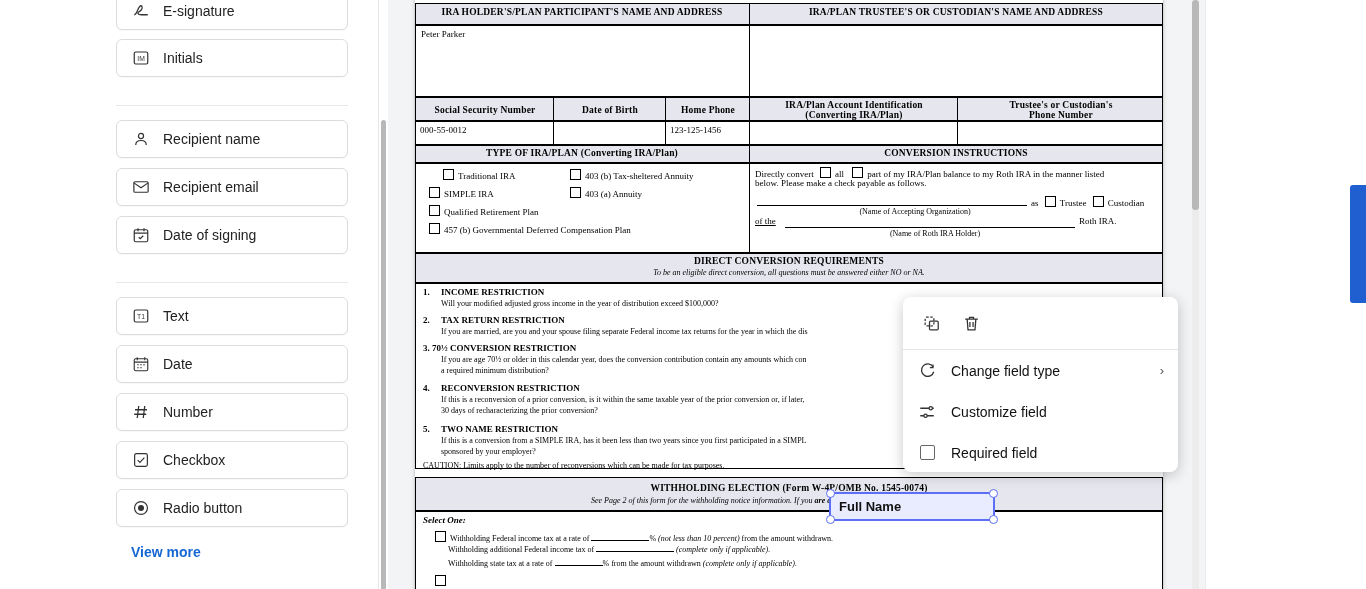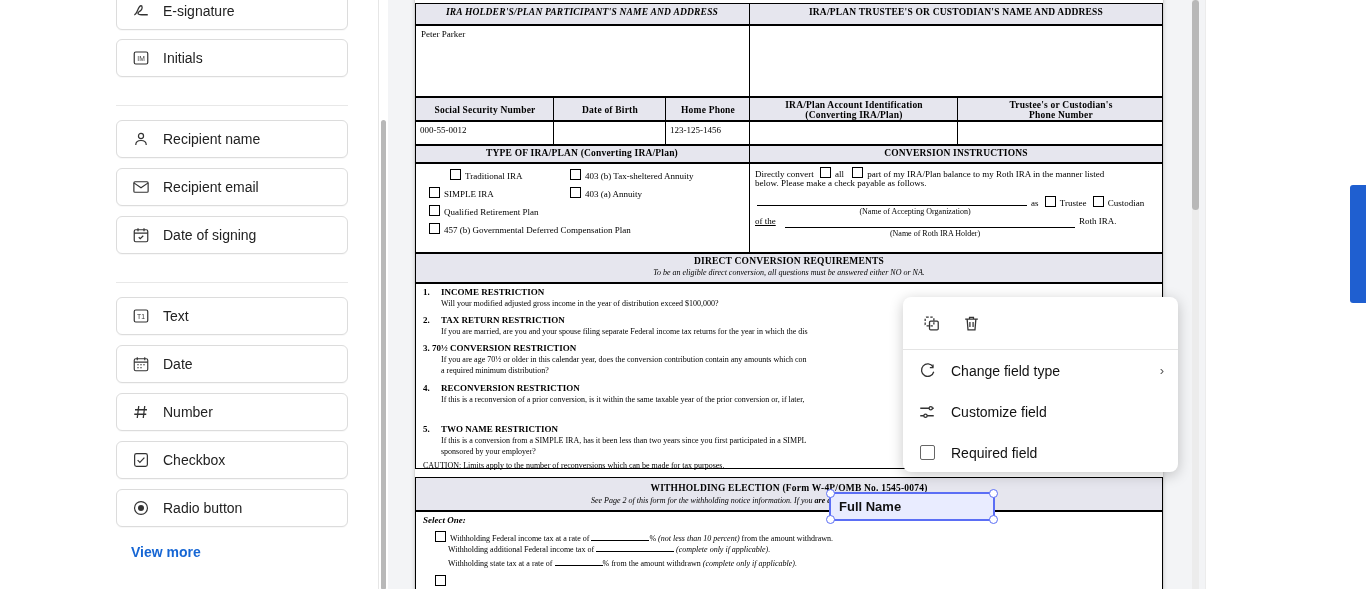--- a/index.html
+++ b/index.html
@@ -210,21 +210,21 @@
   </div>
 
   <div id="viewmore">View more</div>
 </div>
 <div id="sb-scroll"></div>
 
 <div id="docwrap">
   <div id="page">
 
     <div class="tbl" style="left:0px;top:16px;width:748px;height:22px;background:#e6e6ee"></div>
-    <div class="cell hdr" style="left:0px;top:20px;width:334px;font-style:italic;">IRA HOLDER'S/PLAN PARTICIPANT'S NAME AND ADDRESS</div>
+    <div class="cell hdr" style="left:0px;top:20px;width:334px;">IRA HOLDER'S/PLAN PARTICIPANT'S NAME AND ADDRESS</div>
     <div class="cell hdr" style="left:334px;top:20px;width:414px;">IRA/PLAN TRUSTEE'S OR CUSTODIAN'S NAME AND ADDRESS</div>
     <div class="vline" style="left:334px;top:16px;height:22px;"></div>
 
     <div class="tbl" style="left:0px;top:38px;width:748px;height:72px;"></div>
     <div class="vline" style="left:334px;top:38px;height:72px;"></div>
     <div class="cell sm" style="left:6px;top:42px;width:300px;">Peter Parker</div>
 
     <div class="tbl shade" style="left:0px;top:110px;width:748px;height:24px;"></div>
     <div class="cell hdr" style="left:2px;top:118px;width:136px;">Social Security Number</div>
     <div class="cell hdr" style="left:140px;top:118px;width:110px;">Date of Birth</div>
@@ -248,21 +248,21 @@
     <div class="cell sm" style="left:255px;top:138px;width:76px;">123-125-1456</div>
 
     <div class="tbl shade" style="left:0px;top:158px;width:748px;height:18px;"></div>
     <div class="vline" style="left:334px;top:158px;height:18px;"></div>
     <div class="cell hdr" style="left:0px;top:161px;width:334px;">TYPE OF IRA/PLAN (Converting IRA/Plan)</div>
     <div class="cell hdr" style="left:334px;top:161px;width:414px;">CONVERSION INSTRUCTIONS</div>
 
     <div class="tbl" style="left:0px;top:176px;width:748px;height:90px;"></div>
     <div class="vline" style="left:334px;top:176px;height:90px;"></div>
 
-    <div class="cell sm" style="left:14px;top:182px;width:170px;padding-left:21px;"><span class="chk"></span><span>Traditional IRA</span></div>
+    <div class="cell sm" style="left:7px;top:182px;width:170px;padding-left:21px;"><span class="chk"></span><span>Traditional IRA</span></div>
     <div class="cell sm" style="left:14px;top:200px;width:170px;"><span class="chk"></span><span>SIMPLE IRA</span></div>
     <div class="cell sm" style="left:14px;top:218px;width:200px;"><span class="chk"></span><span>Qualified Retirement Plan</span></div>
     <div class="cell sm" style="left:14px;top:236px;width:300px;"><span class="chk"></span><span>457 (b) Governmental Deferred Compensation Plan</span></div>
     <div class="cell sm" style="left:155px;top:182px;width:180px;"><span class="chk"></span><span>403 (b) Tax-sheltered Annuity</span></div>
     <div class="cell sm" style="left:155px;top:200px;width:180px;"><span class="chk"></span><span>403 (a) Annuity</span></div>
 
     <div class="cell sm" style="left:340px;top:180px;width:404px;">
       <span>Directly convert</span>
       <span class="chk" style="margin-left:4px"></span><span>all</span>
       <span class="chk" style="margin-left:6px"></span><span>part of my IRA/Plan balance to my Roth IRA in the manner listed</span>
@@ -295,20 +295,21 @@
     <div class="cell xs" style="left:26px;top:340px;width:690px;">If you are married, are you and your spouse filing separate Federal income tax returns for the year in which the dis</div>
 
     <div class="cell sm b" style="left:8px;top:356px;">3.</div>
     <div class="cell sm b" style="left:17px;top:356px;">70½ CONVERSION RESTRICTION</div>
     <div class="cell xs" style="left:26px;top:368px;width:690px;">If you are age 70½ or older in this calendar year, does the conversion contribution contain any amounts which con</div>
     <div class="cell xs" style="left:26px;top:379px;width:690px;">a required minimum distribution?</div>
 
     <div class="cell sm b" style="left:8px;top:396px;">4.</div>
     <div class="cell sm b" style="left:26px;top:396px;">RECONVERSION RESTRICTION</div>
     <div class="cell xs" style="left:26px;top:408px;width:690px;">If this is a reconversion of a prior conversion, is it within the same taxable year of the prior conversion or, if later,</div>
+    <div class="cell xs" style="left:26px;top:419px;width:690px;">30 days of recharacterizing the prior conversion?</div>
 
     <div class="cell sm b" style="left:8px;top:437px;">5.</div>
     <div class="cell sm b" style="left:26px;top:437px;">TWO NAME RESTRICTION</div>
     <div class="cell xs" style="left:26px;top:449px;width:690px;">If this is a conversion from a SIMPLE IRA, has it been less than two years since you first participated in a SIMPL</div>
     <div class="cell xs" style="left:26px;top:460px;width:560px;">sponsored by your employer?</div>
 
     <div class="cell xs" style="left:608px;top:460px;width:140px;">
       <span class="chk"></span><span>YES</span>
       <span class="chk" style="margin-left:8px"></span><span>NO</span>
       <span class="chk" style="margin-left:8px"></span><span>N/A</span>

